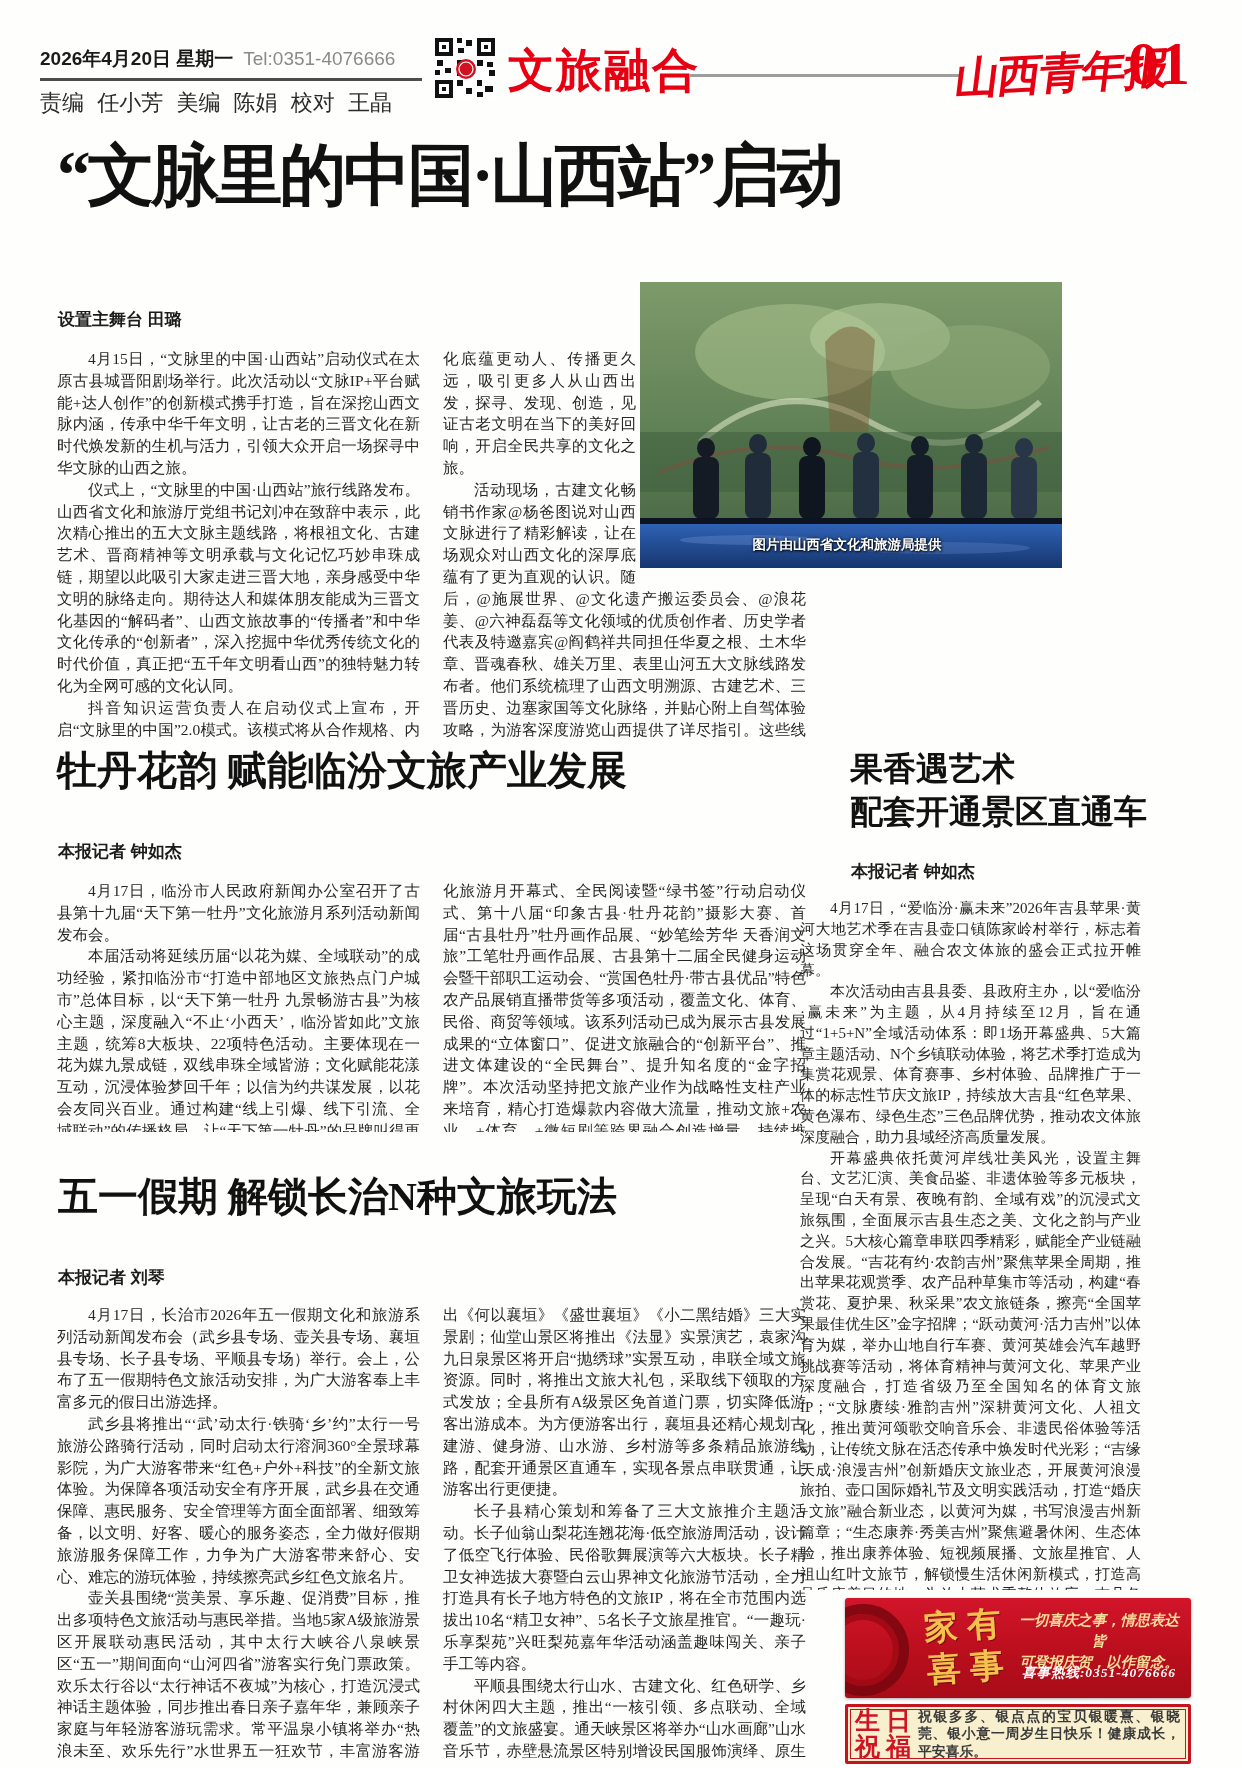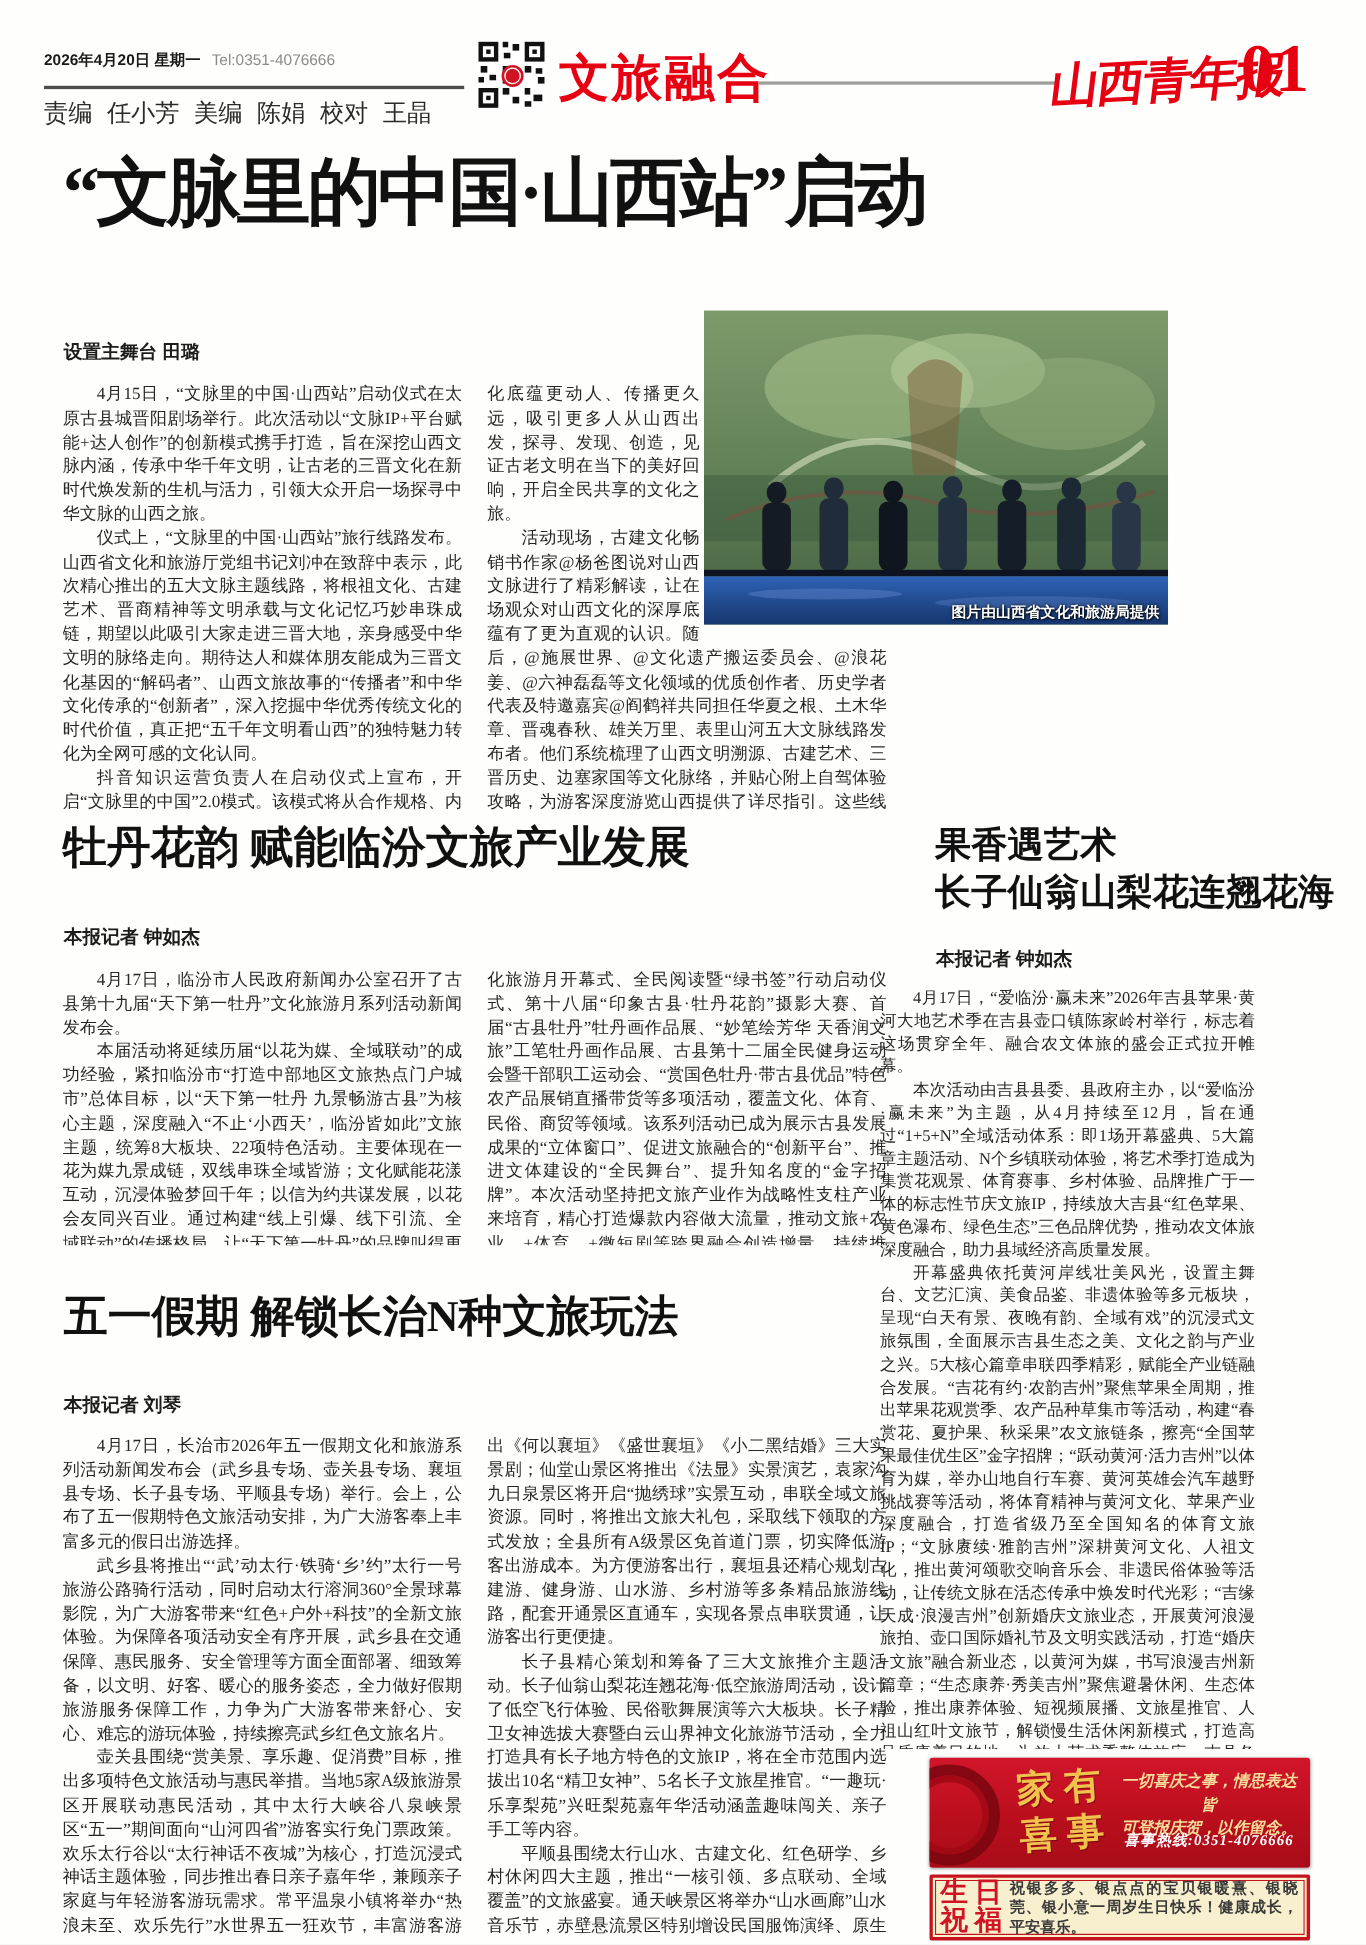--- a/index.html
+++ b/index.html
@@ -6,21 +6,21 @@
   html,body { background:#e8e8e8; }
   .page {
     position:relative; width:1242px; height:1768px; margin:0 auto;
     background:#fefefc; overflow:hidden;
     font-family:"Liberation Serif","DejaVu Serif",serif;
     color:#262626;
   }
   .abs { position:absolute; }
 
   
-  .hdr-date { left:40px; top:46px; font-size:14px; font-weight:bold; color:#1a1a1a;
+  .hdr-date { left:40px; top:46px; font-size:19px; font-weight:bold; color:#1a1a1a;
               font-family:"Liberation Sans",sans-serif; white-space:nowrap; }
   .hdr-date .tel { color:#8a8a8a; font-weight:normal; margin-left:10px; }
   .hdr-rule { left:40px; top:78px; width:382px; height:3px; background:#4c4c4c; }
   .hdr-staff { left:40px; top:88px; font-size:22px; color:#2a2a2a;
                font-family:Liberation Mono, monospace; white-space:nowrap; }
   .hdr-qr { left:433px; top:36px; width:64px; height:64px; }
   .hdr-section { left:508px; top:40px; font-size:46px; font-weight:900; color:#e60012;
                  letter-spacing:2px; white-space:nowrap; }
   .hdr-line { left:690px; top:74px; width:272px; height:3px; background:#9d9d9d; }
   .hdr-masthead { left:956px; top:44px; font-size:44px; font-weight:900; color:#e60012;
@@ -39,23 +39,23 @@
 
   
   .a1-headline { left:57px; top:140px; font-size:67px; letter-spacing:-3px; }
   .a1-subtitle { left:58px; top:226px; font-size:30px; font-weight:900; color:#141414; white-space:nowrap; }
   .a1-byline  { left:58px; top:308px; }
   .a1-col1 { left:57px;  top:348px; width:363px; height:390px; }
   .a1-col2 { left:443px; top:348px; width:363px; height:390px; }
   .a1-col3 { left:828px; top:348px; width:363px; height:390px; }
   .photo { left:640px; top:282px; width:422px; height:286px; overflow:hidden; }
   .photo svg { display:block; }
-  .photo-caption { left:640px; top:536px; width:414px; text-align:right; font-size:13.5px;
+  .photo-caption { left:640px; top:536px; width:414px; text-align:center; font-size:13.5px;
                    color:#ffffff; text-shadow:0 0 3px rgba(0,0,0,.9), 1px 1px 2px rgba(0,0,0,.8);
-                   font-family:"Liberation Sans",sans-serif; font-weight:bold;margin-top:12px; }
+                   font-family:"Liberation Sans",sans-serif; font-weight:bold; }
 
   
   .a2-title  { left:57px; top:750px; font-size:40px; }
   .a2-byline { left:58px; top:840px; }
   .a2-col1 { left:57px;  top:880px; width:363px; height:252px; }
   .a2-col2 { left:443px; top:880px; width:363px; height:252px; }
 
   
   .a3-title { left:850px; top:748px; font-size:33px; line-height:1.3; white-space:normal; }
   .a3-byline { left:851px; top:860px; }
@@ -237,21 +237,21 @@
   <div class="abs bodycol a2-col1">
       <p>4月17日，临汾市人民政府新闻办公室召开了古县第十九届“天下第一牡丹”文化旅游月系列活动新闻发布会。</p>
       <p>本届活动将延续历届“以花为媒、全域联动”的成功经验，紧扣临汾市“打造中部地区文旅热点门户城市”总体目标，以“天下第一牡丹 九景畅游古县”为核心主题，深度融入“不止‘小西天’，临汾皆如此”文旅主题，统筹8大板块、22项特色活动。主要体现在一花为媒九景成链，双线串珠全域皆游；文化赋能花漾互动，沉浸体验梦回千年；以信为约共谋发展，以花会友同兴百业。通过构建“线上引爆、线下引流、全域联动”的传播格局，让“天下第一牡丹”的品牌叫得更响、传得更远。</p>
     </div>
   <div class="abs bodycol a2-col2 cont-first">
       <p>化旅游月开幕式、全民阅读暨“绿书签”行动启动仪式、第十八届“印象古县·牡丹花韵”摄影大赛、首届“古县牡丹”牡丹画作品展、“妙笔绘芳华 天香润文旅”工笔牡丹画作品展、古县第十二届全民健身运动会暨干部职工运动会、“赏国色牡丹·带古县优品”特色农产品展销直播带货等多项活动，覆盖文化、体育、民俗、商贸等领域。该系列活动已成为展示古县发展成果的“立体窗口”、促进文旅融合的“创新平台”、推进文体建设的“全民舞台”、提升知名度的“金字招牌”。本次活动坚持把文旅产业作为战略性支柱产业来培育，精心打造爆款内容做大流量，推动文旅+农业、+体育、+微短剧等跨界融合创造增量，持续推动“流量”转化为发展“增量”，努力将文旅资源优势转化为产业优势和发展胜势，让“天下第一牡丹”品牌持续带动县域经济、激活文旅消费，为全市文旅产业发展注入强劲动力。</p>
     </div>
 
   <h2 class="abs headline a3-title">
     <span>果香遇艺术</span><br>
-    <span>长子仙翁山梨花连翘花海</span>
+    <span>配套开通景区直通车</span>
   </h2>
   <div class="abs byline a3-byline">本报记者 钟如杰</div>
   <div class="abs bodycol a3-body">
       <p>4月17日，“爱临汾·赢未来”2026年吉县苹果·黄河大地艺术季在吉县壶口镇陈家岭村举行，标志着这场贯穿全年、融合农文体旅的盛会正式拉开帷幕。</p>
       <p>本次活动由吉县县委、县政府主办，以“爱临汾·赢未来”为主题，从4月持续至12月，旨在通过“1+5+N”全域活动体系：即1场开幕盛典、5大篇章主题活动、N个乡镇联动体验，将艺术季打造成为集赏花观景、体育赛事、乡村体验、品牌推广于一体的标志性节庆文旅IP，持续放大吉县“红色苹果、黄色瀑布、绿色生态”三色品牌优势，推动农文体旅深度融合，助力县域经济高质量发展。</p>
       <p>开幕盛典依托黄河岸线壮美风光，设置主舞台、文艺汇演、美食品鉴、非遗体验等多元板块，呈现“白天有景、夜晚有韵、全域有戏”的沉浸式文旅氛围，全面展示吉县生态之美、文化之韵与产业之兴。5大核心篇章串联四季精彩，赋能全产业链融合发展。“吉花有约·农韵吉州”聚焦苹果全周期，推出苹果花观赏季、农产品种草集市等活动，构建“春赏花、夏护果、秋采果”农文旅链条，擦亮“全国苹果最佳优生区”金字招牌；“跃动黄河·活力吉州”以体育为媒，举办山地自行车赛、黄河英雄会汽车越野挑战赛等活动，将体育精神与黄河文化、苹果产业深度融合，打造省级乃至全国知名的体育文旅IP；“文脉赓续·雅韵吉州”深耕黄河文化、人祖文化，推出黄河颂歌交响音乐会、非遗民俗体验等活动，让传统文脉在活态传承中焕发时代光彩；“吉缘天成·浪漫吉州”创新婚庆文旅业态，开展黄河浪漫旅拍、壶口国际婚礼节及文明实践活动，打造“婚庆+文旅”融合新业态，以黄河为媒，书写浪漫吉州新篇章；“生态康养·秀美吉州”聚焦避暑休闲、生态体验，推出康养体验、短视频展播、文旅星推官、人祖山红叶文旅节，解锁慢生活休闲新模式，打造高品质康养目的地。为放大艺术季整体效应，吉县各乡镇同步开展差异化特色配套活动，形成“一乡一品、多点共振”的全域文旅格局。</p>
     </div>
 
   <h2 class="abs headline a4-title">五一假期  解锁长治N种文旅玩法</h2>
   <div class="abs byline a4-byline">本报记者 刘琴</div>

